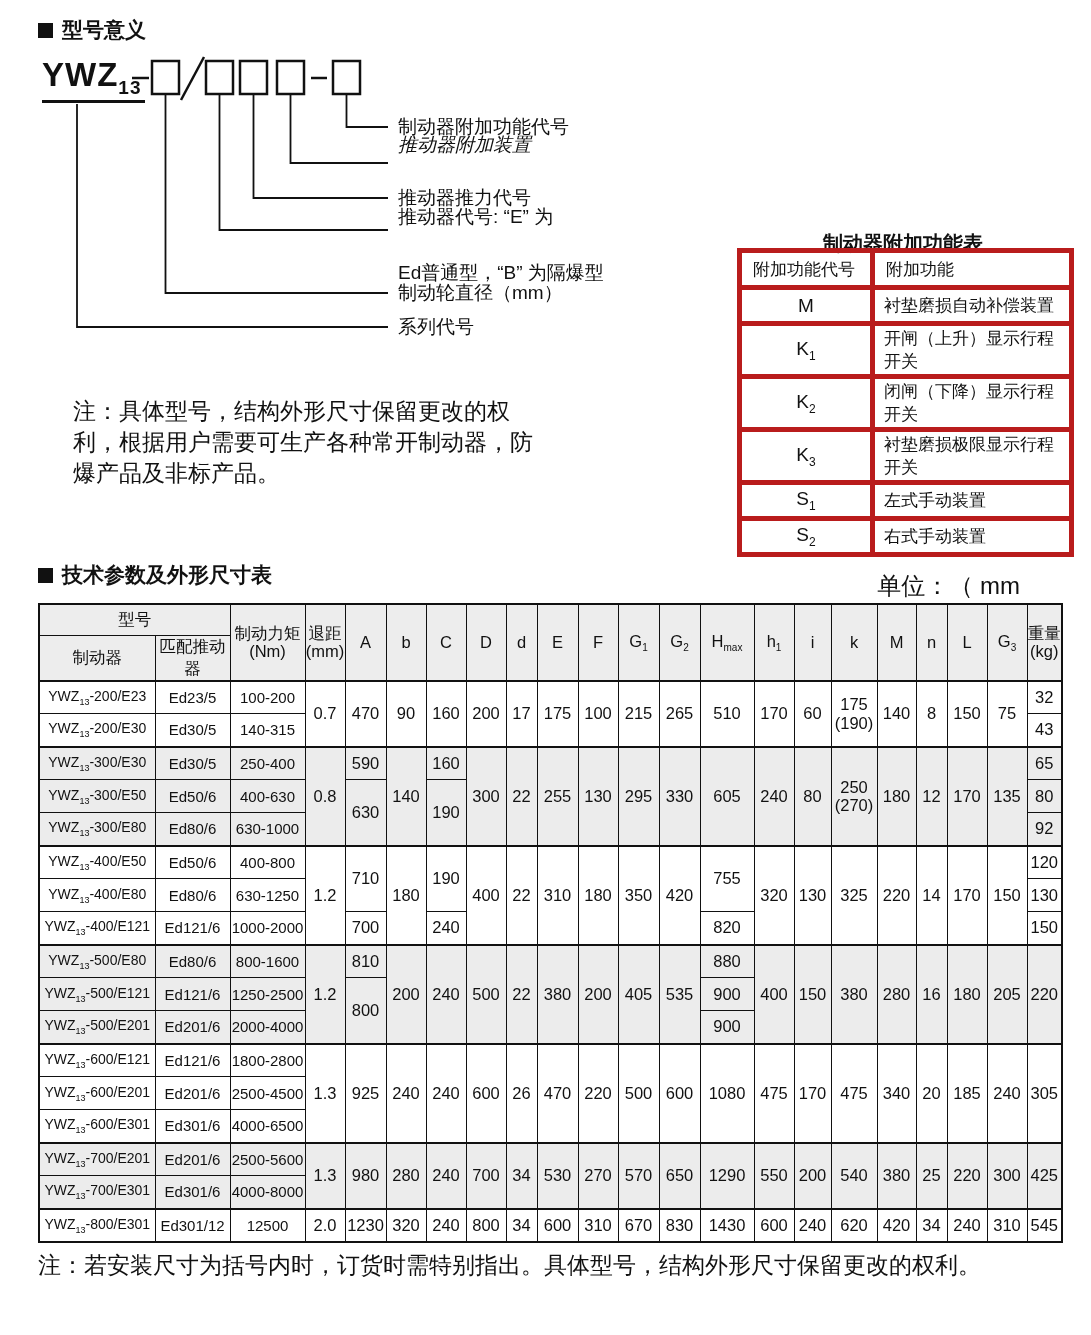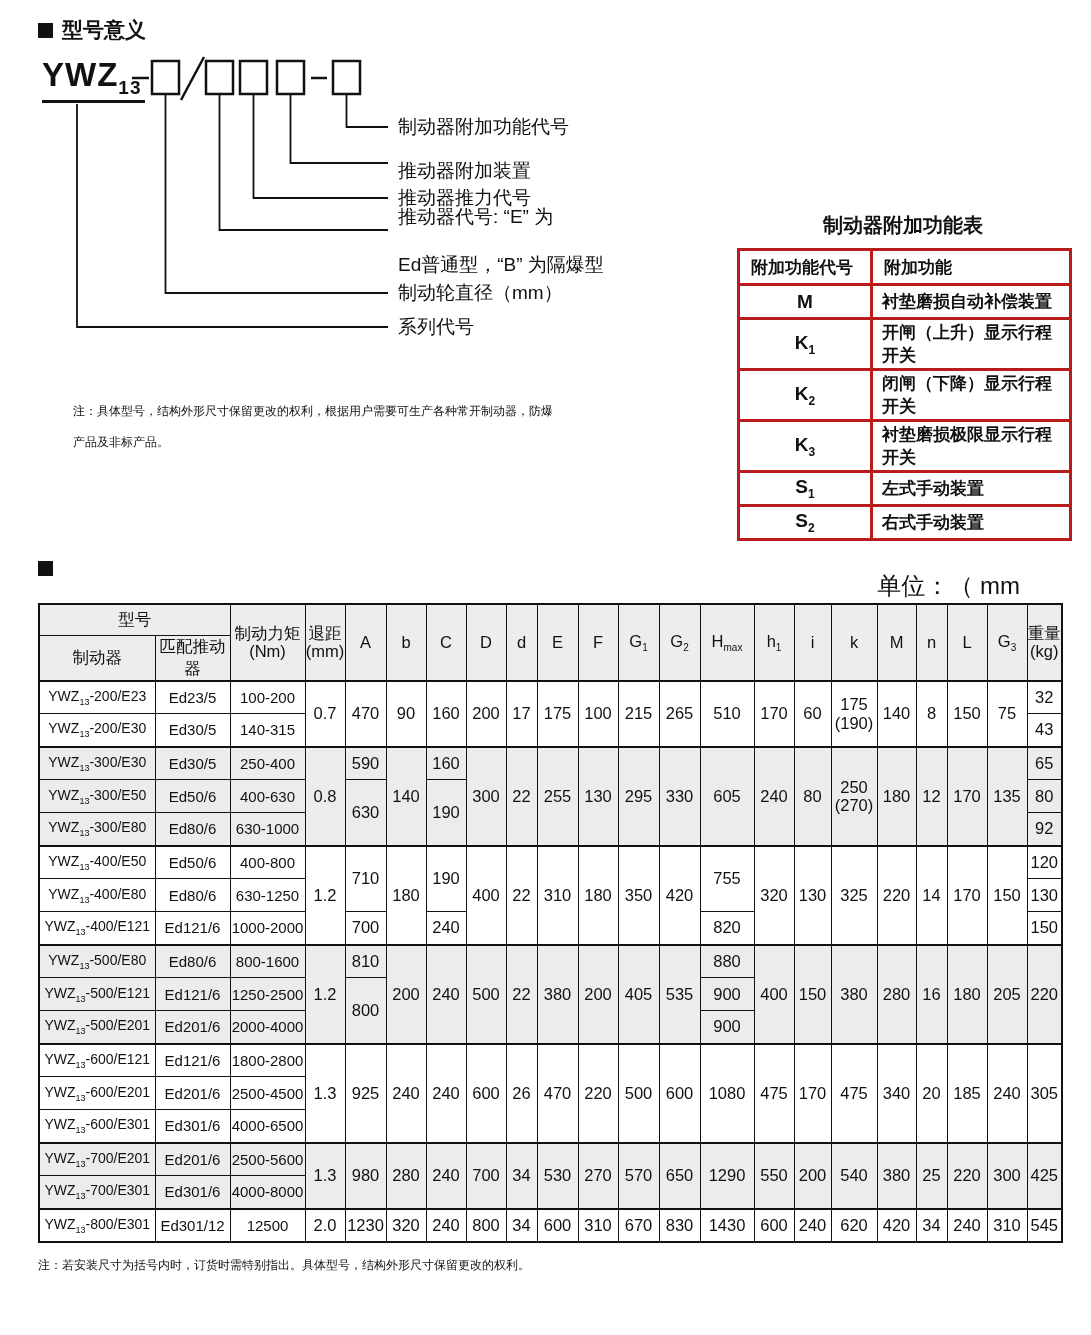--- a/index.html
+++ b/index.html
@@ -8,27 +8,27 @@
   .sec-heading{position:absolute;display:flex;align-items:center;gap:9px;
                font-size:21px;font-weight:bold;}
   .sq{width:15px;height:15px;background:#111;display:inline-block;}
   
   .model-big{position:absolute;left:42px;top:56px;font-size:33px;font-weight:600;
              border-bottom:3px solid #111;padding:0 4px 1px 0;letter-spacing:1px;}
   .model-big sub{font-size:19px;}
   .dlabel{position:absolute;left:398px;font-size:19px;white-space:nowrap;font-weight:500;}
   .diagram-svg{position:absolute;left:0;top:0;}
   
-  .note{position:absolute;font-size:12px;line-height:31px;font-weight:500;}
+  .note{position:absolute;font-size:23px;line-height:31px;font-weight:500;}
   
-  .fn-title{position:absolute;left:737px;top:212px;width:332px;text-align:center;
+  .fn-title{position:absolute;left:737px;top:230px;width:332px;text-align:center;
             font-size:20px;font-weight:bold;}
   table{border-collapse:collapse;table-layout:fixed;}
   #fn-table{position:absolute;left:737px;top:248px;width:332px;border:2px solid #111;}
-  #fn-table th,#fn-table td{border:3px solid #b91c1c;font-weight:700;}
+  #fn-table th,#fn-table td{border:5px solid #b91c1c;font-weight:400;}
   #fn-table th{height:30px;font-size:17px;text-align:left;padding-left:11px;}
   #fn-table td{height:29px;font-size:17px;}
   #fn-table td.code{text-align:center;font-size:19px;}
   #fn-table td.fn{text-align:left;padding-left:9px;}
   #fn-table sub{font-size:12px;}
   
   .unit-label{position:absolute;left:860px;top:570px;width:160px;text-align:right;font-size:24px;font-weight:500;}
   #main-table{position:absolute;left:38px;top:603px;width:1023px;border:2px solid #111;}
   #main-table th,#main-table td{border:1px solid #111;text-align:center;padding:0;font-weight:500;}
   #main-table thead th{background:#ededed;font-size:16.5px;}
@@ -69,24 +69,24 @@
       <polyline points="346.5,94 346.5,127 388,127"></polyline>
       <polyline points="290.5,94 290.5,163 388,163"></polyline>
       <polyline points="253.5,94 253.5,198 388,198"></polyline>
       <polyline points="219.5,94 219.5,230 388,230"></polyline>
       <polyline points="165.5,94 165.5,293 388,293"></polyline>
       <polyline points="77,104 77,327 388,327"></polyline>
     </g>
   </svg>
   <div class="model-big model">YWZ<sub>13</sub></div>
   <div class="dlabel" style="top:114px;">制动器附加功能代号</div>
-  <div class="dlabel" style="top:158px;">推动器附加装置</div>
+  <div class="dlabel" style="top:132px;font-style:italic;">推动器附加装置</div>
   <div class="dlabel" style="top:185px;">推动器推力代号</div>
   <div class="dlabel" style="top:204px;">推动器代号: “E” 为</div>
-  <div class="dlabel" style="top:252px;text-align:right;">Ed普通型，“B” 为隔爆型</div>
+  <div class="dlabel" style="top:260px;text-align:right;">Ed普通型，“B” 为隔爆型</div>
   <div class="dlabel" style="top:280px;">制动轮直径（mm）</div>
   <div class="dlabel" style="top:314px;">系列代号</div>
 
   <div class="note" style="left:73px;top:396px;width:482px;">注：具体型号，结构外形尺寸保留更改的权利，根据用户需要可生产各种常开制动器，防爆产品及非标产品。</div>
 
   <div class="fn-title">制动器附加功能表</div>
   <table id="fn-table">
     <colgroup>
         <col style="width:133px">
         <col style="width:199px">
@@ -120,20 +120,21 @@
         </tr>
         <tr>
           <td class="code">S<sub>2</sub></td>
           <td class="fn">右式手动装置</td>
         </tr>
       </tbody>
   </table>
 
   <div class="sec-heading" style="left:38px;top:561px;">
     <span class="sq"></span>
+    <span>技术参数及外形尺寸表</span>
   </div>
   <div class="unit-label">单位：（ mm ）</div>
 
   <table id="main-table">
     <colgroup>
       <col style="width:116px">
         <col style="width:75px">
         <col style="width:75px">
         <col style="width:40px">
       <col style="width:41px">

